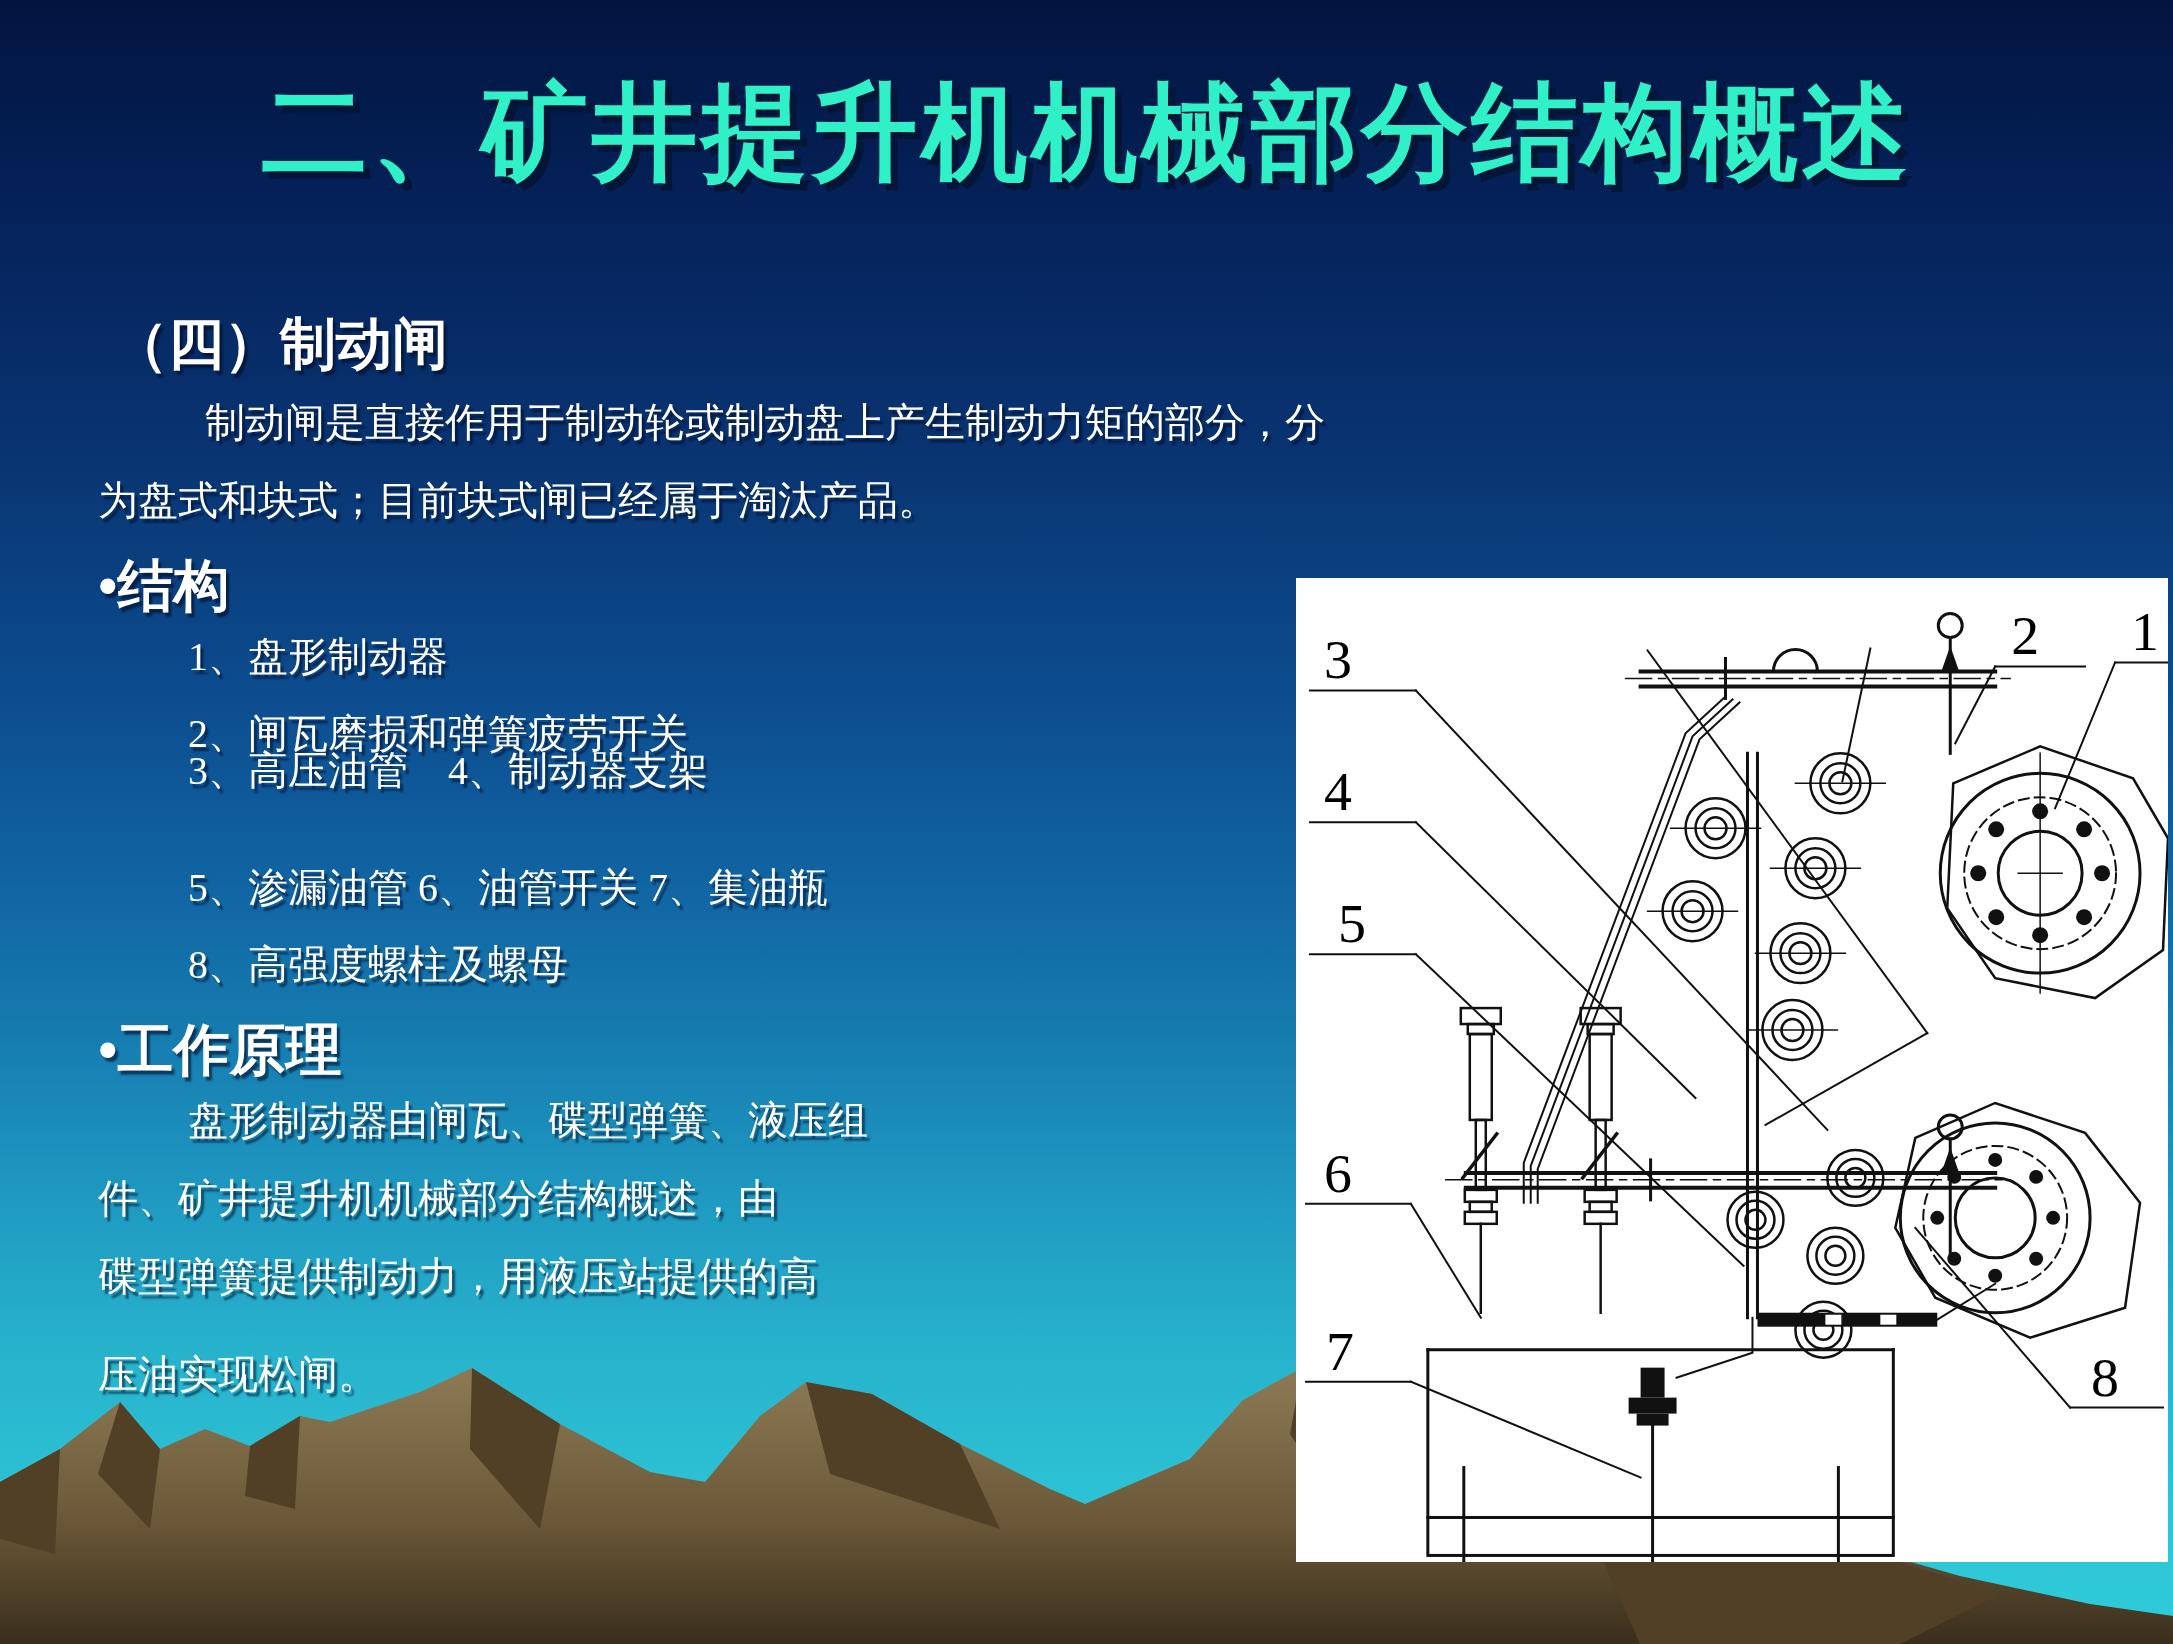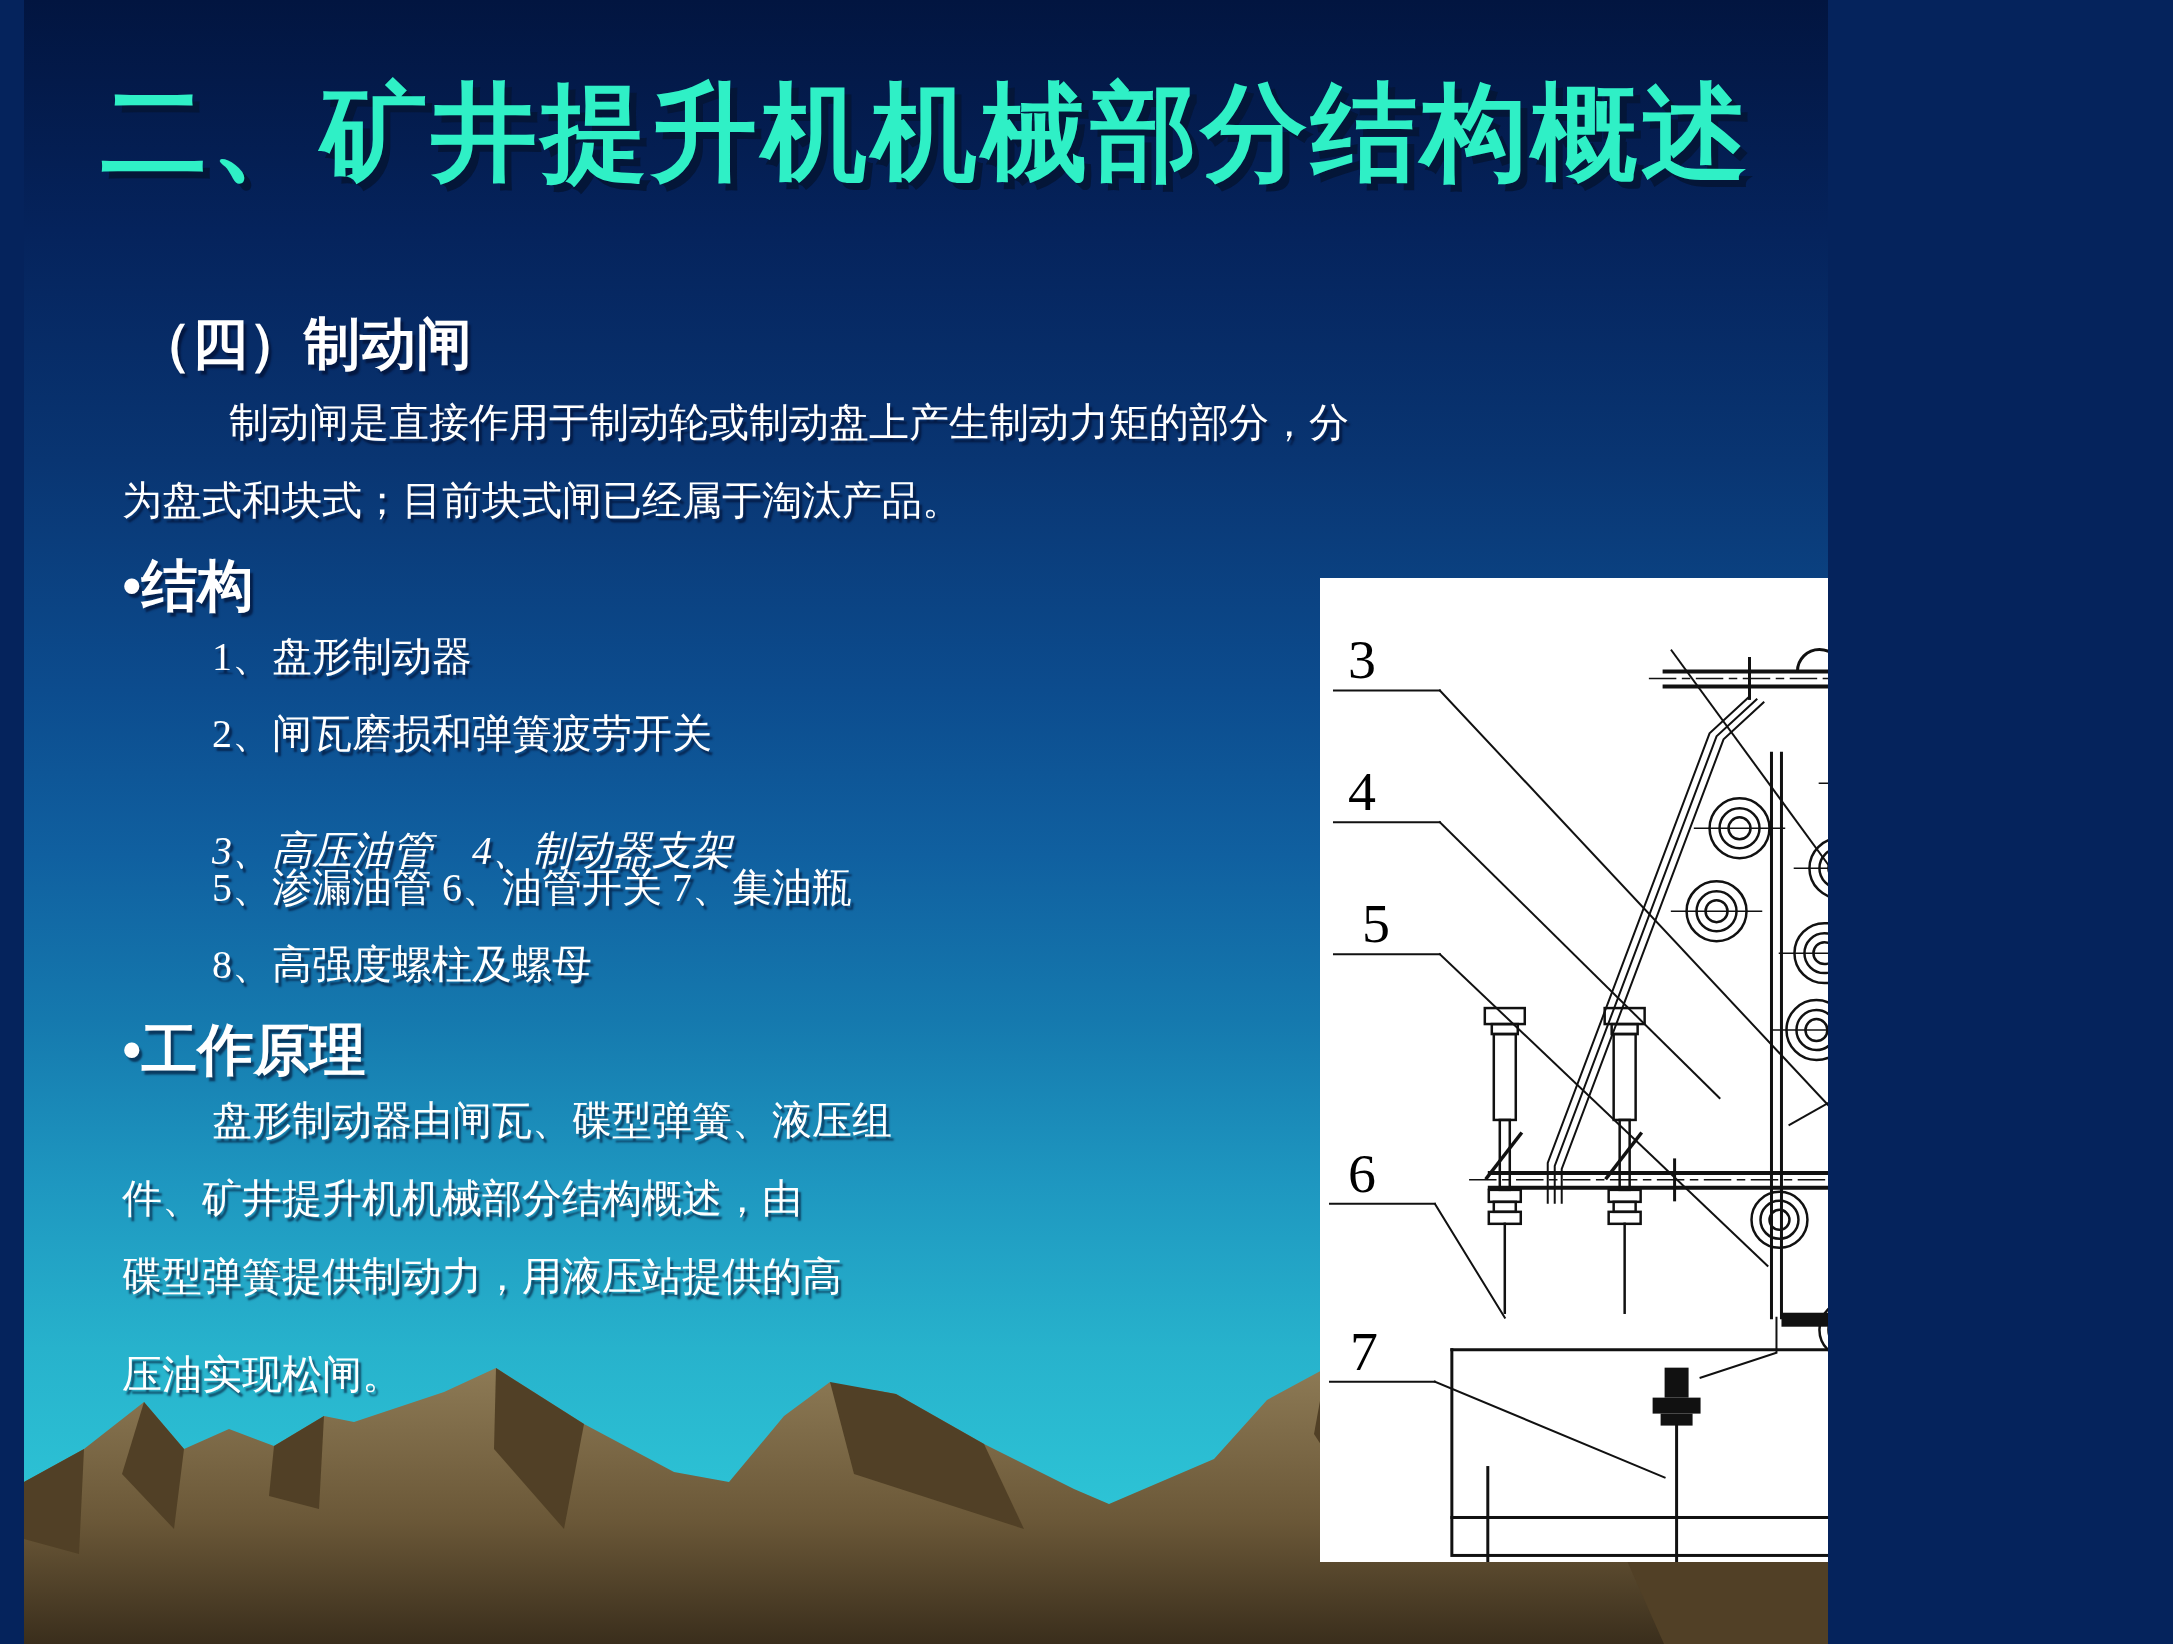--- a/index.html
+++ b/index.html
@@ -1,25 +1,24 @@
 <!DOCTYPE html>
 <html><head>
 <meta charset="utf-8">
 <style>
   html,body{margin:0;padding:0;background:#05235c;}
   .slide{
     position:relative;
-    width:1804px;height:1644px;
+    width:2173px;height:1644px;
     overflow:hidden;
     font-family:"Liberation Serif","DejaVu Serif",serif;
     background:linear-gradient(180deg,
       #021540 0%, #05235c 14%, #093572 28%, #0c4c8e 42%,
       #1060a0 52%, #1579ae 62%, #1e97c0 72%, #27b2cc 82%,
       #2dc4d6 92%, #2fccd9 100%);
-    margin-left:24px;
   }
   .mountains{position:absolute;left:0;bottom:0;width:2173px;height:290px;display:block;}
   .title{
     position:absolute;top:62px;left:0;width:100%;
     margin:0;text-align:center;
     font-size:106px;font-weight:bold;letter-spacing:4px;
     color:#2ff0c6;
     text-shadow:7px 7px 0 #041638;
     white-space:nowrap;
   }
@@ -70,21 +69,21 @@
   <h1 class="title">二、矿井提升机机械部分结构概述</h1>
 
   <div class="tl bold" style="top:312px;left:112px;">（四）制动闸</div>
 
   <div class="tl" style="top:400px;left:205px;">制动闸是直接作用于制动轮或制动盘上产生制动力矩的部分，分</div>
   <div class="tl" style="top:478px;left:98px;">为盘式和块式；目前块式闸已经属于淘汰产品。</div>
 
   <div class="tl bold" style="top:554px;left:98px;">•结构</div>
   <div class="tl" style="top:634px;left:188px;">1、盘形制动器</div>
   <div class="tl" style="top:711px;left:188px;">2、闸瓦磨损和弹簧疲劳开关</div>
-  <div class="tl" style="top:828px;left:188px;font-style:italic;">3、高压油管　4、制动器支架</div>
+  <div class="tl" style="top:748px;left:188px;">3、高压油管　4、制动器支架</div>
   <div class="tl" style="top:865px;left:188px;">5、渗漏油管 6、油管开关 7、集油瓶</div>
   <div class="tl" style="top:942px;left:188px;">8、高强度螺柱及螺母</div>
 
   <div class="tl bold" style="top:1018px;left:98px;">•工作原理</div>
   <div class="tl" style="top:1098px;left:188px;text-align:right;">盘形制动器由闸瓦、碟型弹簧、液压组</div>
   <div class="tl" style="top:1176px;left:98px;">件、矿井提升机机械部分结构概述，由</div>
   <div class="tl" style="top:1254px;left:98px;">碟型弹簧提供制动力，用液压站提供的高</div>
   <div class="tl" style="top:1352px;left:98px;">压油实现松闸。</div>
 
   <figure class="diagram">

